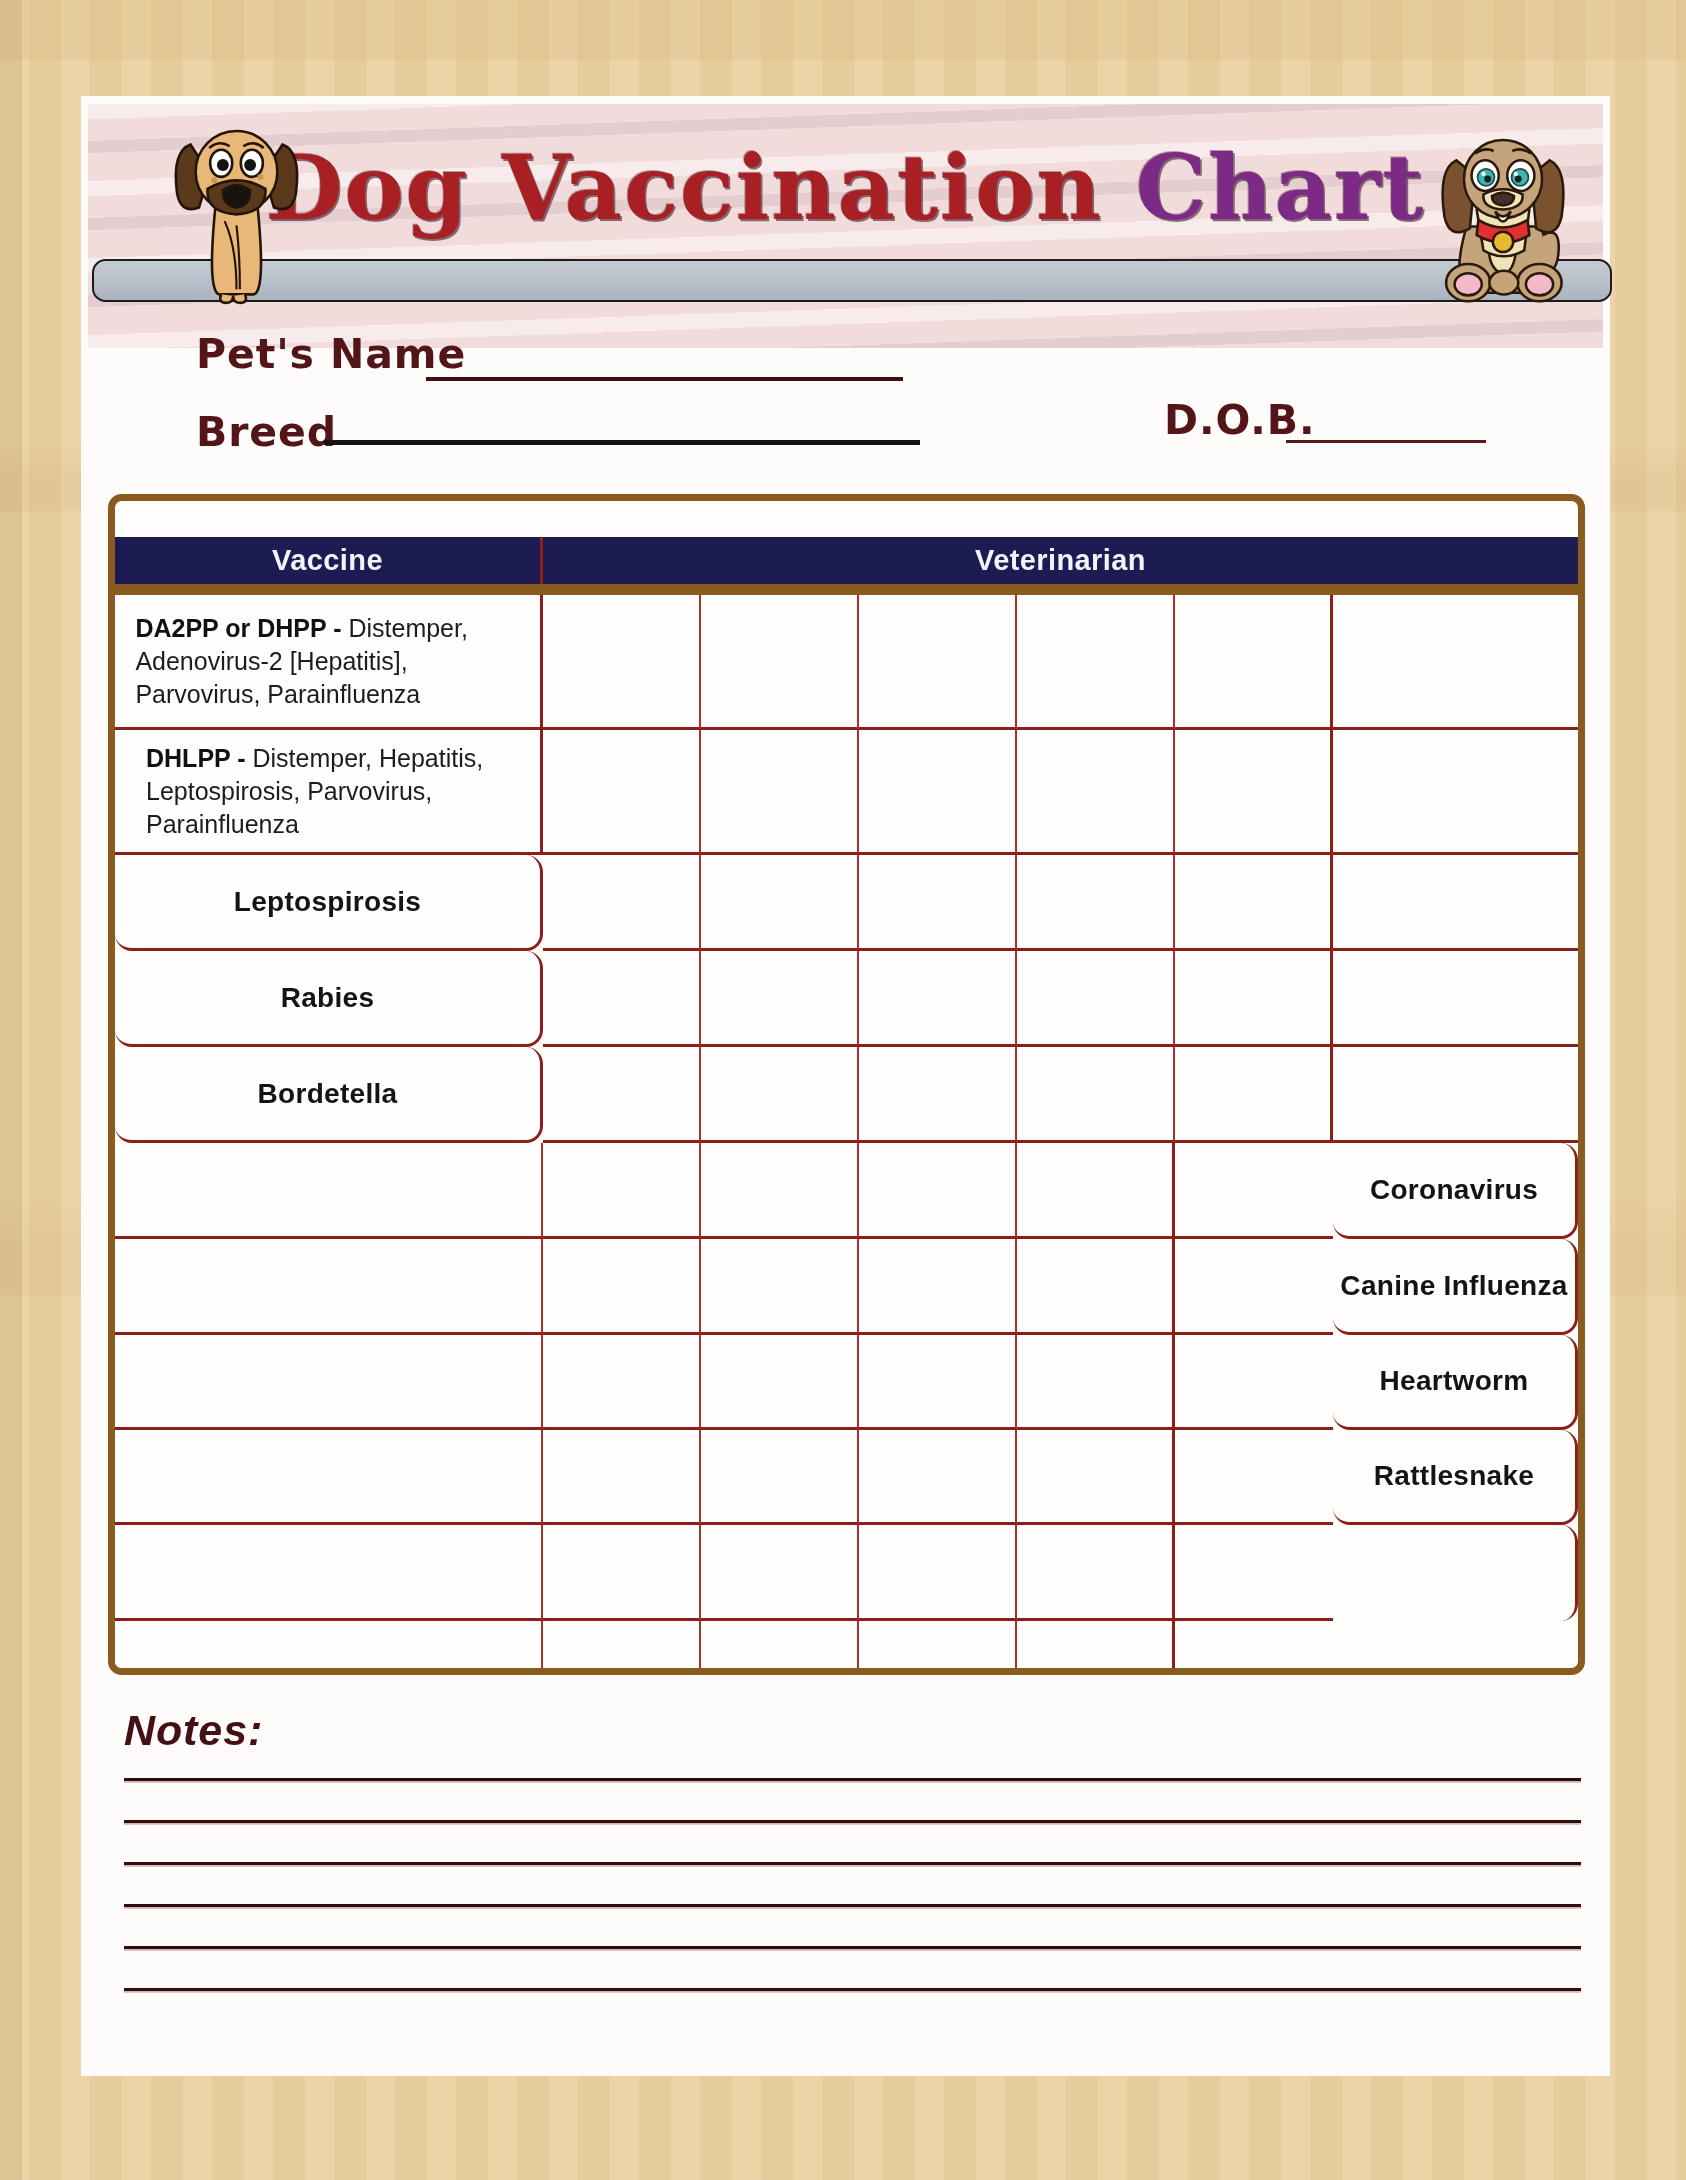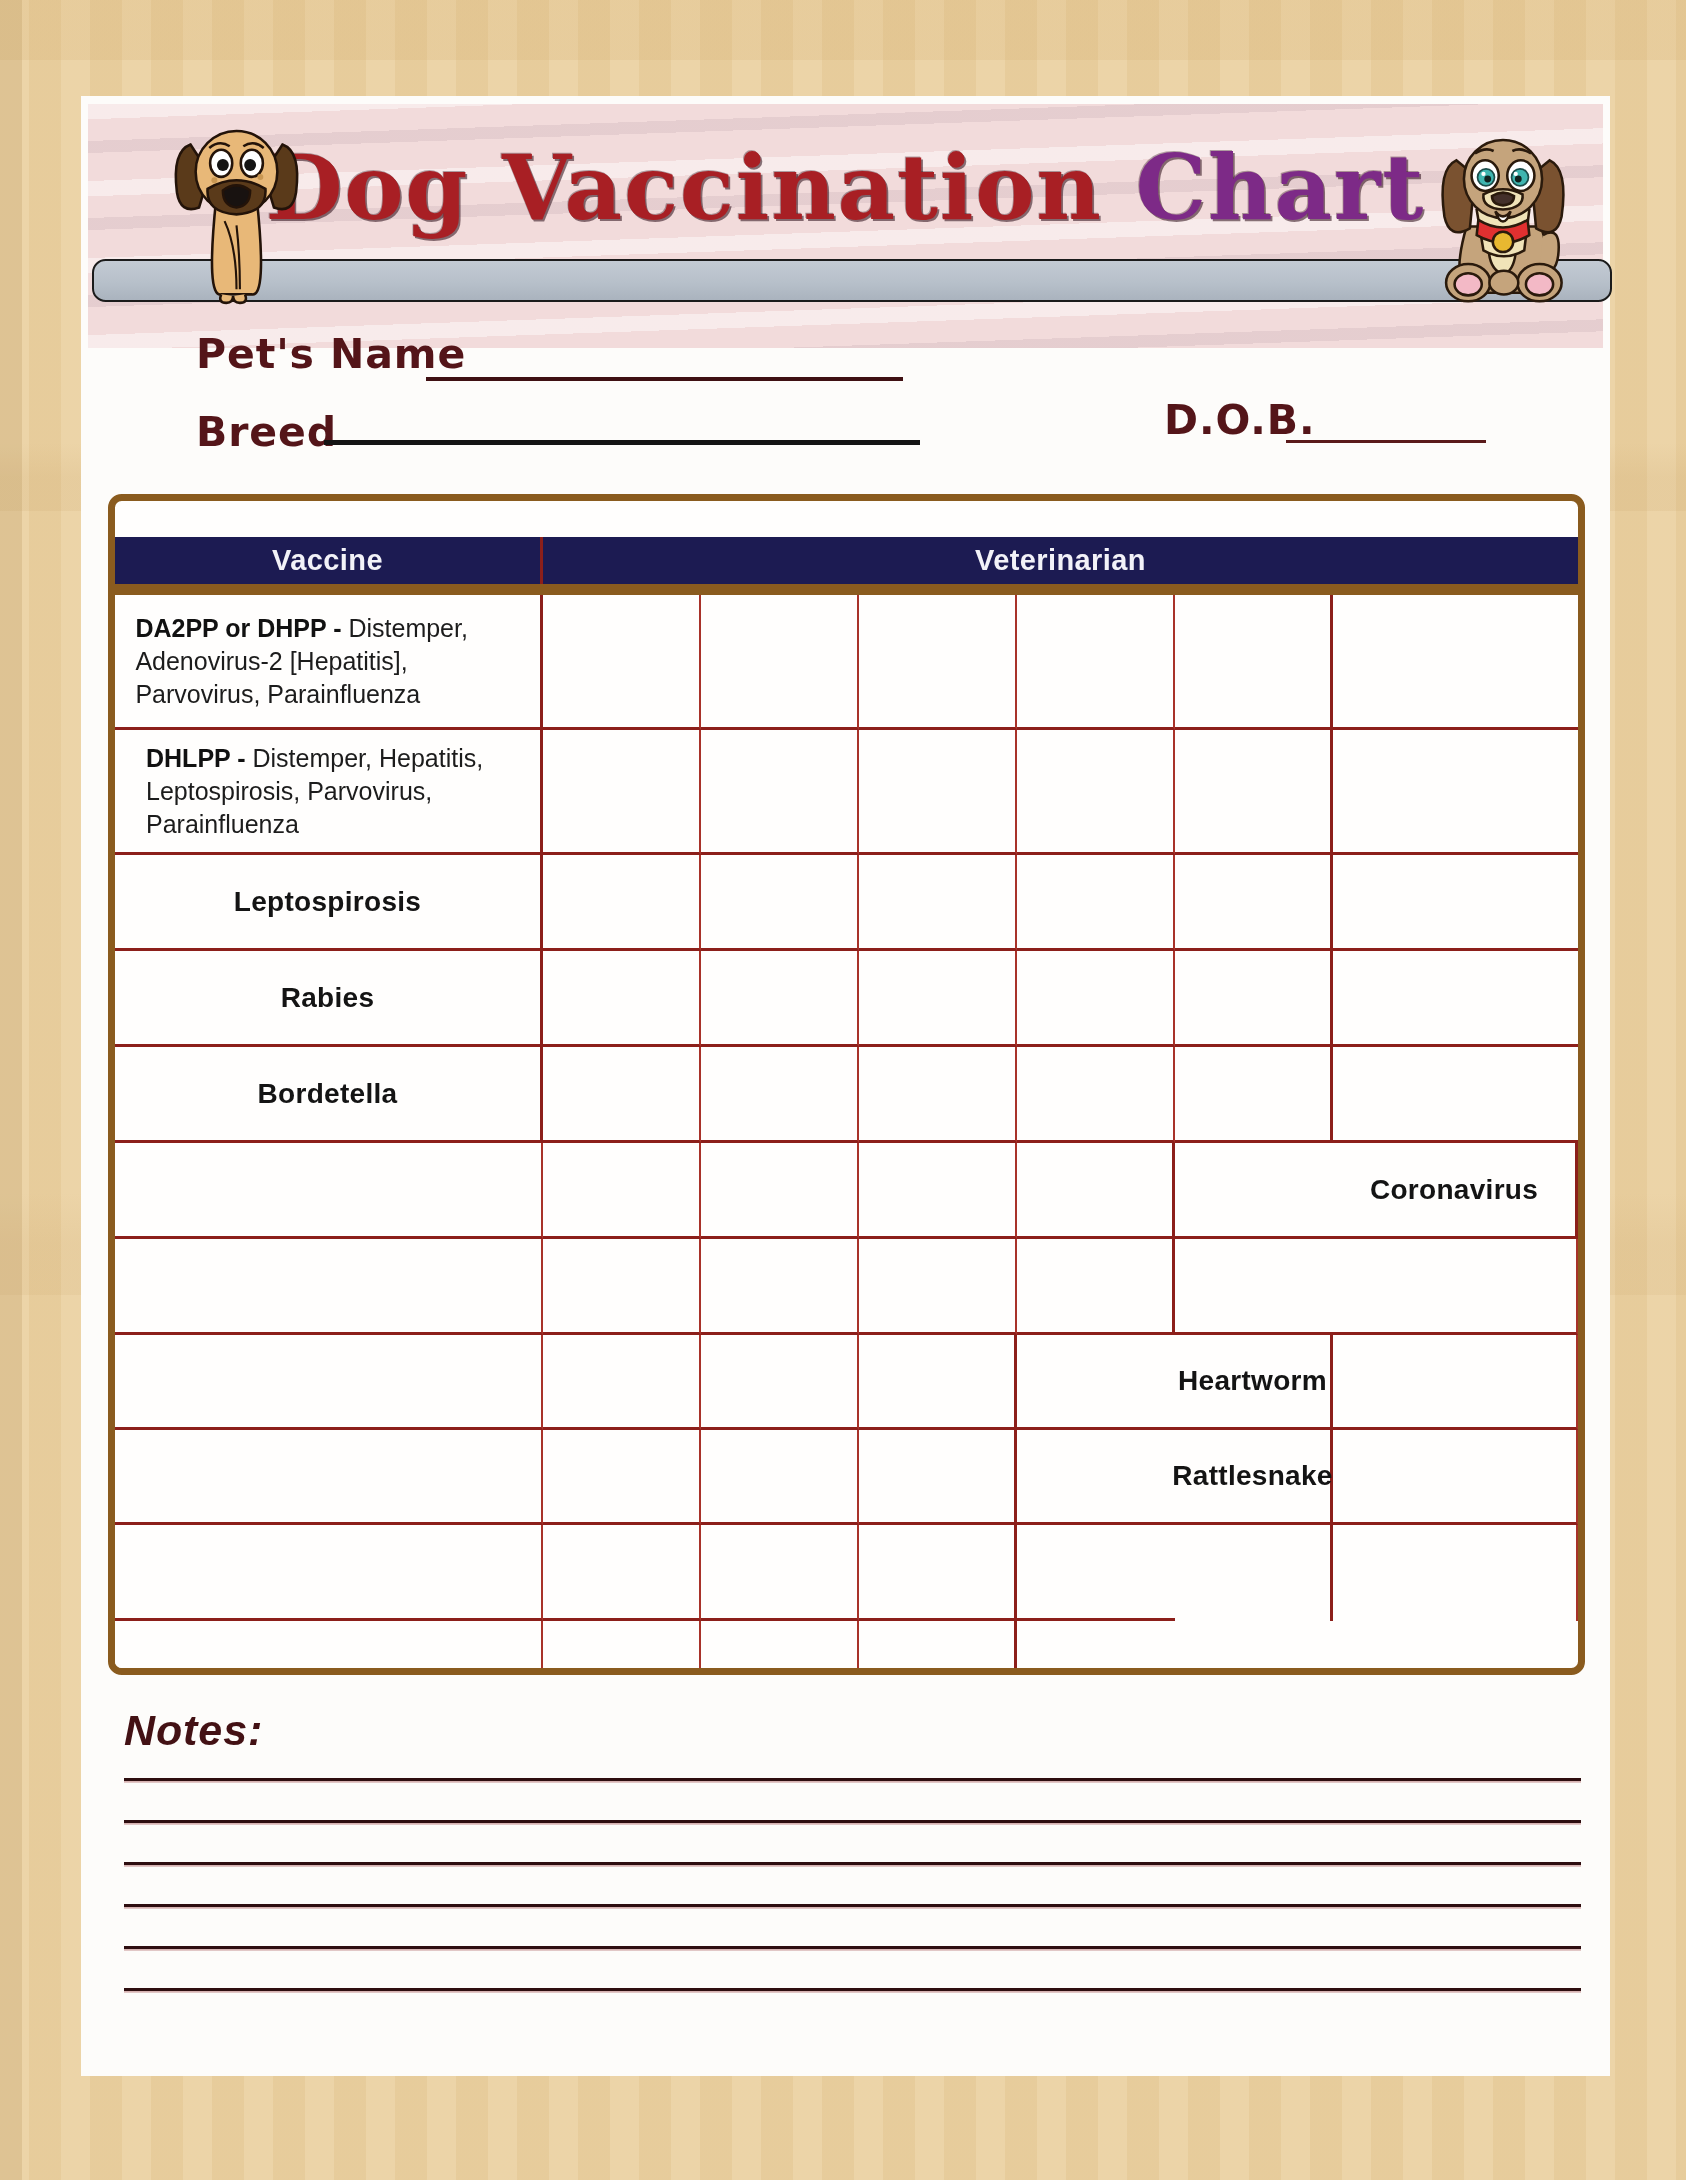--- a/index.html
+++ b/index.html
@@ -98,21 +98,21 @@
   .c-vet{border-right:none;}
   .row-last{border-bottom:none;}
   .vac-left{
     display:flex;flex-direction:column;justify-content:center;
     padding:6.8px 22px 6.8px 20.4px;font-size:25px;line-height:1.32;color:#1c1c1c;
   }
   .vac-left.indent{padding-left:31px;}
   .vac-left .b{font-weight:bold;color:#111;}
   .vac-center{
     display:flex;align-items:center;justify-content:center;
-    font-weight:bold;font-size:28px;color:#141414;letter-spacing:0.3px;
+    font-weight:bold;font-size:28px;color:#141414;letter-spacing:0.3px;border-radius:17px;
   }
   
   .notes-label{
     position:absolute;left:43px;top:1610px;color:#431114;
     font-weight:bold;font-style:italic;font-size:43px;letter-spacing:0.9px;
   }
   .notes-lines{position:absolute;left:43px;top:1682px;width:1457px;}
   .note-line{height:0;border-top:3.4px solid #2e0e10;box-shadow:0 1.7px 0 rgba(140,40,40,.35);}
   .note-line + .note-line{margin-top:39px;}
 </style>
@@ -243,20 +243,21 @@
         <div class="cell c-date"></div>
         <div class="cell c-date c-major"></div>
         <div class="cell c-vet"></div>
       <div class="cell c-vac vac-center">Coronavirus</div>
         <div class="cell c-date"></div>
         <div class="cell c-date"></div>
         <div class="cell c-date"></div>
         <div class="cell c-date"></div>
         <div class="cell c-date c-major"></div>
         <div class="cell c-vet"></div>
+      <div class="cell c-vac vac-center">Canine Influenza</div>
         <div class="cell c-date"></div>
         <div class="cell c-date"></div>
         <div class="cell c-date"></div>
         <div class="cell c-date"></div>
         <div class="cell c-date c-major"></div>
         <div class="cell c-vet"></div>
       <div class="cell c-vac vac-center">Heartworm</div>
         <div class="cell c-date"></div>
         <div class="cell c-date"></div>
         <div class="cell c-date"></div>

